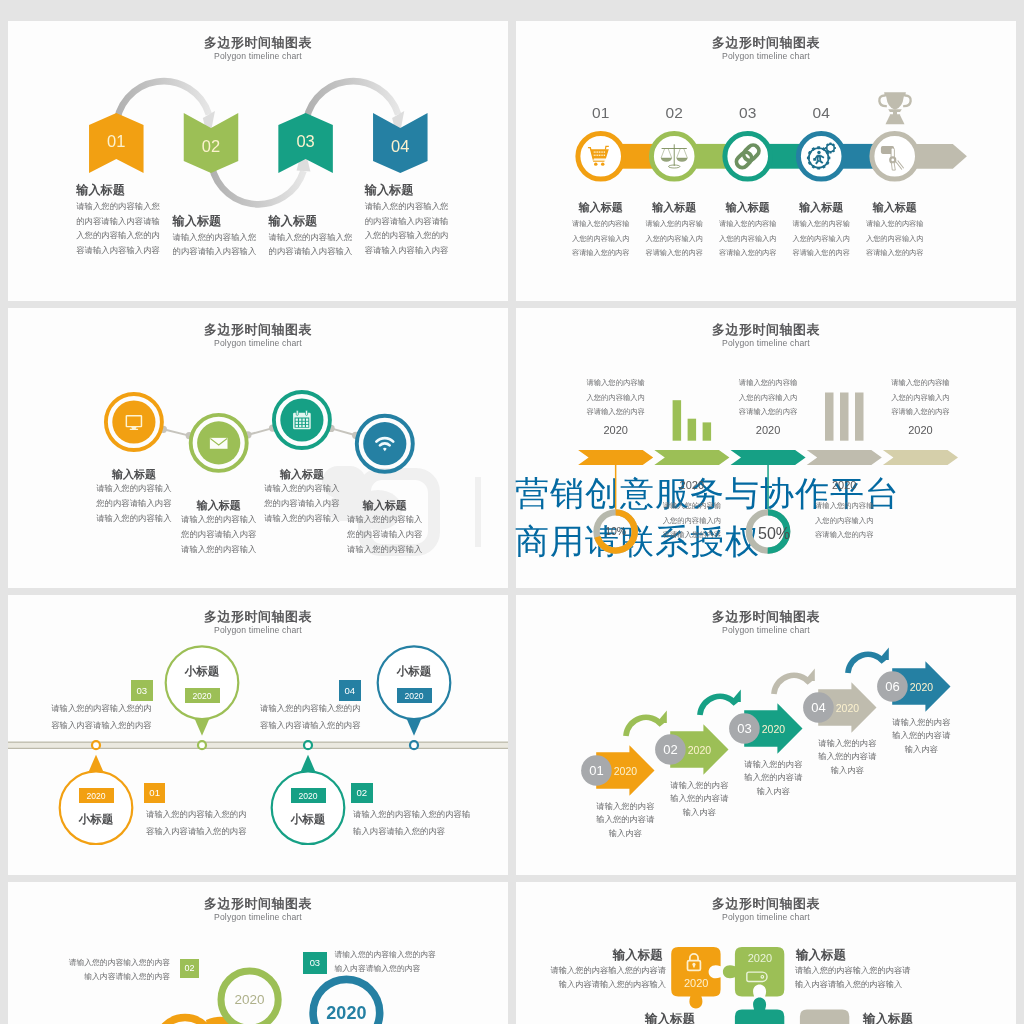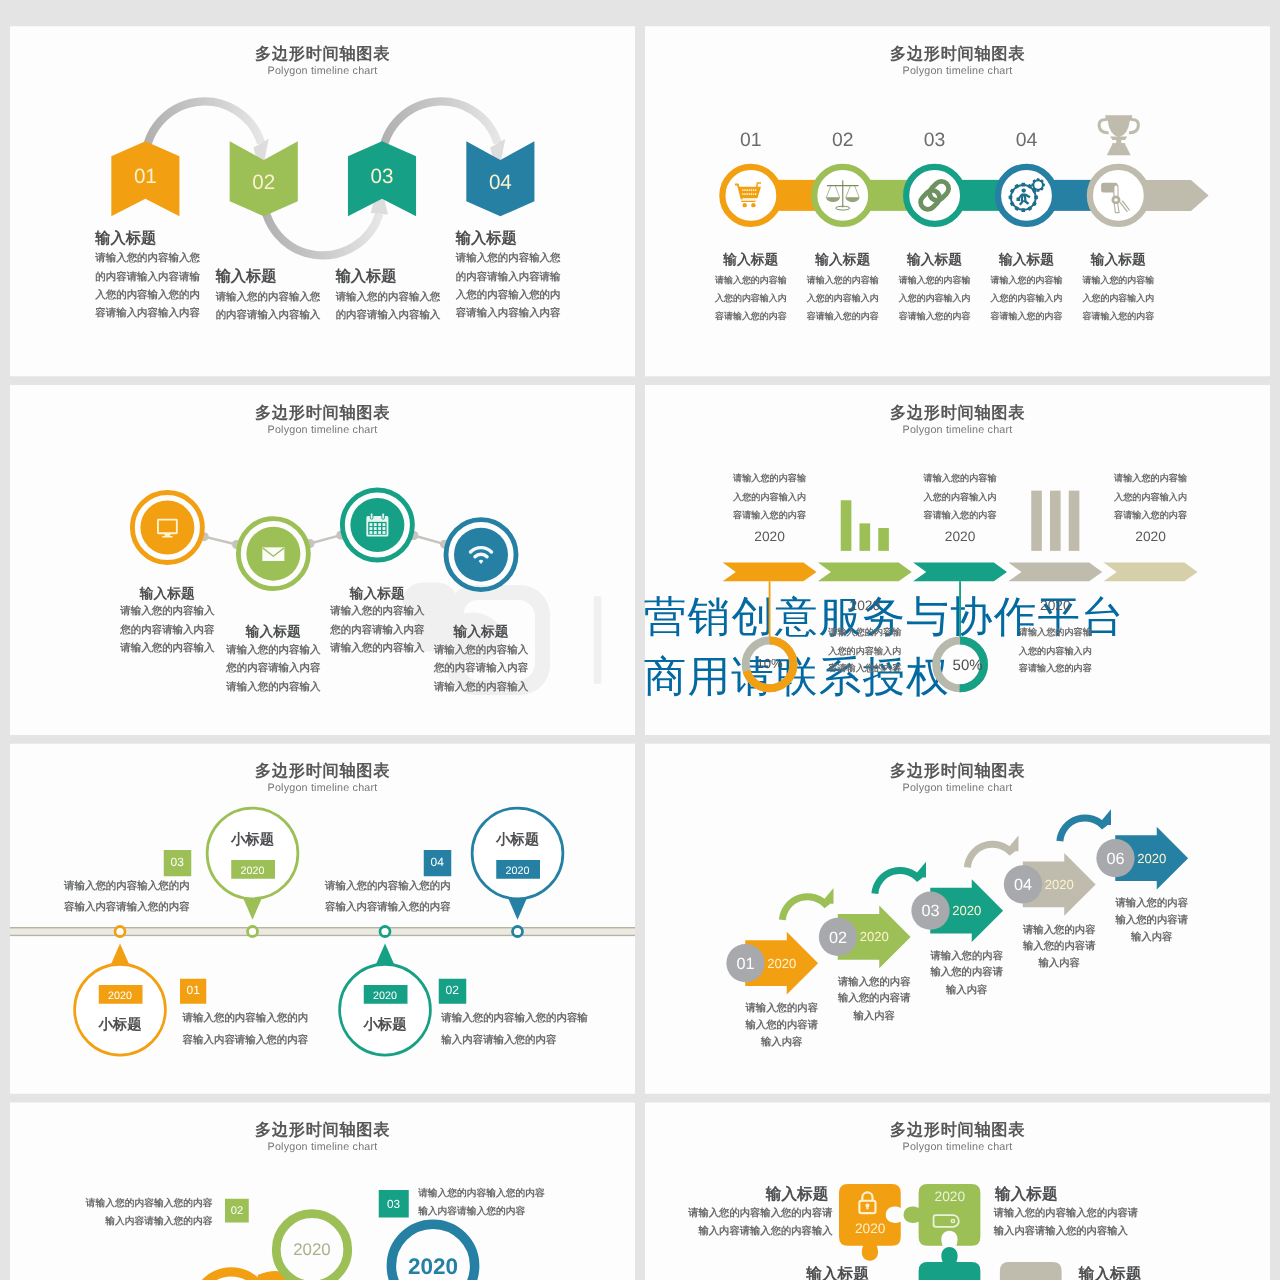--- a/index.html
+++ b/index.html
@@ -5,21 +5,21 @@
 html,body{margin:0;padding:0;}
 body{width:1024px;height:1024px;background:#e4e4e4;overflow:hidden;
      font-family:"Liberation Sans","DejaVu Sans",sans-serif;}
 #page{position:relative;width:1024px;height:1024px;background:#e4e4e4;}
 .slide{position:absolute;background:transparent;overflow:hidden;z-index:3;}
 .slidebg{position:absolute;background:#fdfdfd;z-index:1;}
 .ttl{position:absolute;left:0;width:100%;text-align:center;color:#58585a;
      font-size:13px;font-weight:700;letter-spacing:.5px;}
 .sub{position:absolute;left:0;width:100%;text-align:center;color:#76777a;
      font-size:8.6px;letter-spacing:.15px;}
-.txt{position:absolute;color:#6b6c6e;font-size:7.1px;line-height:11.7px;white-space:nowrap;font-weight:bold;}
+.txt{position:absolute;color:#6b6c6e;font-size:7.1px;line-height:11.7px;white-space:nowrap;}
 .hd{position:absolute;color:#4d4e50;font-weight:700;font-size:10.5px;white-space:nowrap;}
 .num{position:absolute;white-space:nowrap;}
 svg{position:absolute;display:block;overflow:visible;}
 .wmwrap{position:absolute;left:0;top:0;width:1024px;height:1024px;pointer-events:none;z-index:2;}
 .wm{position:absolute;color:#0369a1;font-weight:400;white-space:nowrap;}
 .cen{text-align:center;}
 </style>
 </head>
 <body>
 
@@ -329,21 +329,21 @@
     <circle cx="252.05" cy="223.5" r="19.1" fill="none" stroke="#B7B9AD" stroke-width="6.4"></circle>
     <circle cx="252.05" cy="223.5" r="19.1" fill="none" stroke="#16A085" stroke-width="6.4" stroke-dasharray="60.00 120.01" transform="rotate(-90 252.05 223.5)"></circle>
     <rect x="156.6" y="92.2" width="8.5" height="40.5" fill="#9CBF56"></rect>
     <rect x="171.6" y="110.7" width="8.5" height="22.0" fill="#9CBF56"></rect>
     <rect x="186.6" y="114.4" width="8.5" height="18.3" fill="#9CBF56"></rect>
     <rect x="309.0" y="84.5" width="8.5" height="48.2" fill="#BFBCAE"></rect>
     <rect x="324.0" y="84.5" width="8.5" height="48.2" fill="#BFBCAE"></rect>
     <rect x="339.0" y="84.5" width="8.5" height="48.2" fill="#BFBCAE"></rect>
   </svg>
   <div class="num cen" style="left:77.65px;top:217.0px;width:44px;color:#4d4e50;font-size:10.5px;">10%</div>
-  <div class="num cen" style="left:230.05px;top:217.0px;width:56px;color:#4d4e50;font-size:12px;">50%</div>
+  <div class="num cen" style="left:230.05px;top:217.0px;width:56px;color:#4d4e50;font-size:16px;">50%</div>
   <div class="num cen" style="left:74.65px;top:116.0px;width:50px;color:#58585a;font-size:11px;">2020</div>
   <div class="txt" style="left:59.650000000000006px;top:68.0px;line-height:14.6px;font-size:7.3px;width:80px;text-align:center;">
     <div>请输入您的内容输</div>
     <div>入您的内容输入内</div>
     <div>容请输入您的内容</div>
   </div>
   <div class="num cen" style="left:150.85000000000002px;top:171.0px;width:50px;color:#58585a;font-size:11px;">2020</div>
   <div class="txt" style="left:135.85000000000002px;top:191.0px;line-height:14.6px;font-size:7.3px;width:80px;text-align:center;">
     <div>请输入您的内容输</div>
     <div>入您的内容输入内</div>

